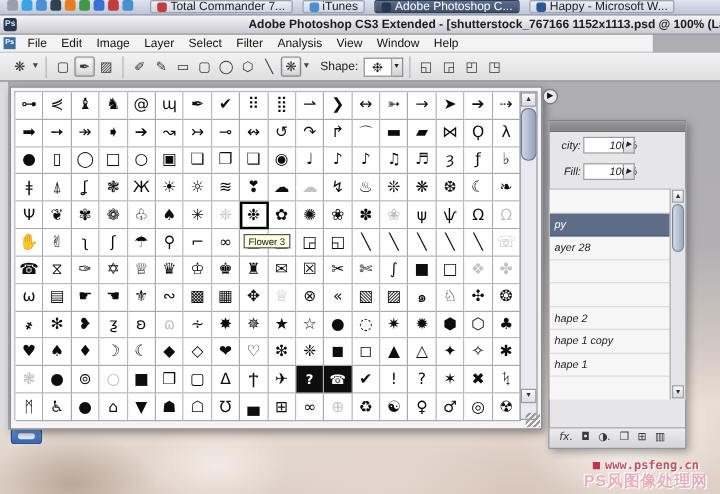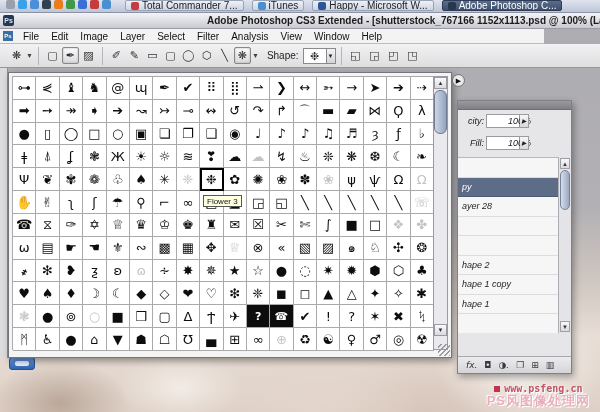--- a/index.html
+++ b/index.html
@@ -146,27 +146,27 @@
     </div>
   <div id="task-buttons" style="display:flex;align-items:center;">
       <div class="tbtn">
         <span class="qlicon" style="background: rgb(196, 60, 60);"></span>
         <span>Total Commander 7...</span>
       </div>
       <div class="tbtn">
         <span class="qlicon" style="background: rgb(74, 143, 208);"></span>
         <span>iTunes</span>
       </div>
+      <div class="tbtn active">
+        <span class="qlicon" style="background: rgb(38, 56, 78);"></span>
+        <span>Adobe Photoshop C...</span>
+      </div>
       <div class="tbtn">
         <span class="qlicon" style="background: rgb(43, 87, 151);"></span>
         <span>Happy - Microsoft W...</span>
-      </div>
-      <div class="tbtn active">
-        <span class="qlicon" style="background: rgb(38, 56, 78);"></span>
-        <span>Adobe Photoshop C...</span>
       </div>
     </div>
 </div>
 
 <div class="titlebar">
   <div class="psicon">Ps</div>
   <div class="title">Adobe Photoshop CS3 Extended - [shutterstock_767166 1152x1113.psd @ 100% (Layer</div>
 </div>
 
 <div class="menubar">

